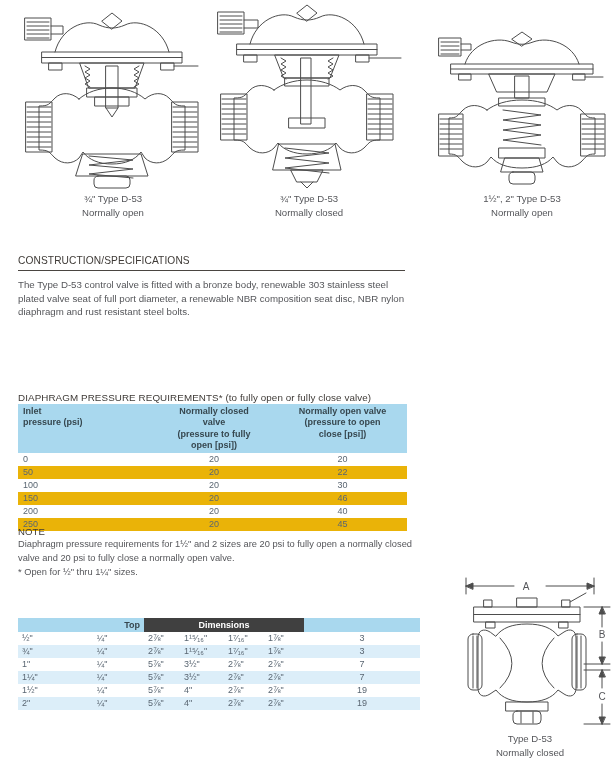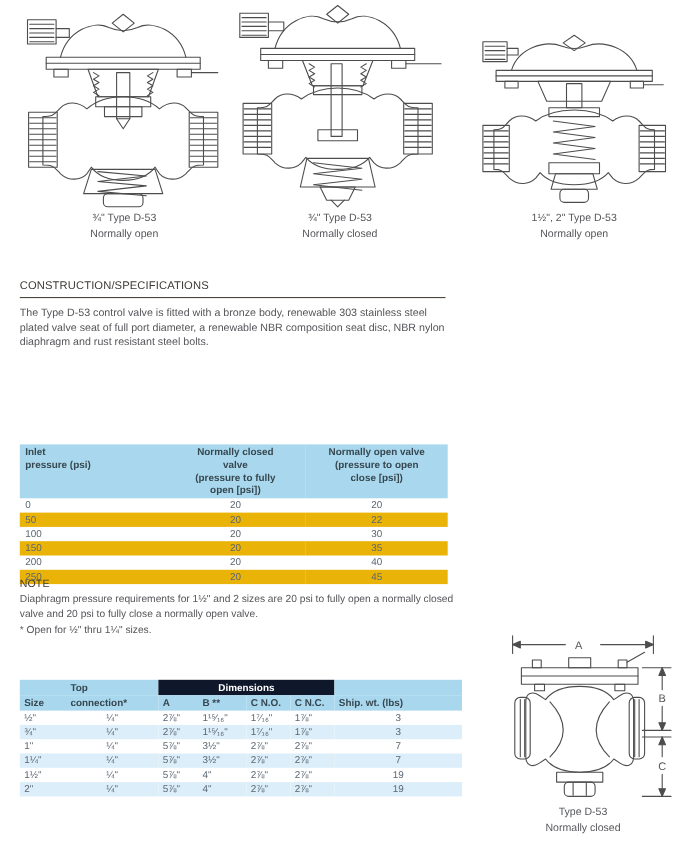--- a/index.html
+++ b/index.html
@@ -19,22 +19,22 @@
   .ptable th{background:#a9d8ee;color:#36474f;font-weight:bold;text-align:center;
              padding:2px 20px;vertical-align:top;}
   .ptable th span{display:block;line-height:1.25;}
   .ptable th.l,.ptable td.l{text-align:left;padding-left:5px;}
   .ptable td{color:#5a6672;text-align:center;height:13px;padding:0 4px;line-height:13px;}
   .ptable tr.stripe td{background:#eab308;}
 
   .dtable{position:absolute;left:18px;top:618px;width:402px;font-size:9px;}
   .dtable th{background:#a9d8ee;color:#36474f;font-weight:bold;text-align:left;
              padding:1px 4px;height:12px;line-height:12px;}
-  .dtable th.c{text-align:left;}
-  .dtable th.dimspan{background:#0f172a;color:#ffffff;text-align:center;}
+  .dtable th.c{text-align:right;}
+  .dtable th.dimspan{background:#404040;color:#ffffff;text-align:center;}
   .dtable td{color:#5a6672;text-align:left;height:13px;line-height:13px;padding:0 4px;}
   .dtable td.c{text-align:center;}
   .dtable tr.stripe td{background:#dceef9;}
 
   .footnote{position:absolute;left:18px;font-size:8.8px;color:#55565a;line-height:1.4;}
   .footnote .mk{display:inline-block;width:16px;}
 
   .notebody{position:absolute;left:18px;font-size:9.3px;line-height:1.5;color:#55565a;}
 
   .dimfig{position:absolute;left:444px;top:576px;width:172px;}
@@ -149,20 +149,21 @@
   </div>
   <div class="figcap" style="left:437px;top:192px;width:170px;">
     <span>1½", 2" Type D-53</span>
     <span>Normally open</span>
   </div>
 
   <div class="sect-head" style="top:255px;">CONSTRUCTION/SPECIFICATIONS</div>
   <div class="rule" style="top:270px;"></div>
   <div class="bodytext" style="top:278px;width:392px;">The Type D-53 control valve is fitted with a bronze body, renewable 303 stainless steel plated valve seat of full port diameter, a renewable NBR composition seat disc, NBR nylon diaphragm and rust resistant steel bolts.</div>
 
+  <div class="sect-head" style="top:392px;font-size:9.8px;">DIAPHRAGM PRESSURE REQUIREMENTS* (to fully open or fully close valve)</div>
   <table class="ptable">
     <colgroup>
         <col style="width:132px">
         <col style="width:128px">
         <col style="width:129px">
       </colgroup>
     <thead>
       <tr>
         <th class="l">
           <span>Inlet</span>
@@ -190,21 +191,21 @@
           <td>22</td>
         </tr>
       <tr>
           <td class="l">100</td>
           <td>20</td>
           <td>30</td>
         </tr>
       <tr class="stripe">
           <td class="l">150</td>
           <td>20</td>
-          <td>35</td>
+          <td>46</td>
         </tr>
       <tr>
           <td class="l">200</td>
           <td>20</td>
           <td>40</td>
         </tr>
       <tr class="stripe">
           <td class="l">250</td>
           <td>20</td>
           <td>45</td>
@@ -225,29 +226,20 @@
       <col style="width:40px">
         <col style="width:40px">
         <col style="width:116px">
     </colgroup>
     <thead>
       <tr>
         <th></th>
         <th class="c">Top</th>
         <th class="dimspan" colspan="4">Dimensions</th>
         <th></th>
-      </tr>
-      <tr>
-        <th>Size</th>
-        <th class="c">connection*</th>
-        <th>A</th>
-        <th>B **</th>
-        <th>C N.O.</th>
-        <th>C N.C.</th>
-        <th class="c">Ship. wt. (lbs)</th>
       </tr>
     </thead>
     <tbody>
       <tr>
           <td>½"</td>
           <td class="c">¼"</td>
           <td>2⅞"</td>
           <td>1¹⁵⁄₁₆"</td>
           <td>1⁷⁄₁₆"</td>
           <td>1⅞"</td>

